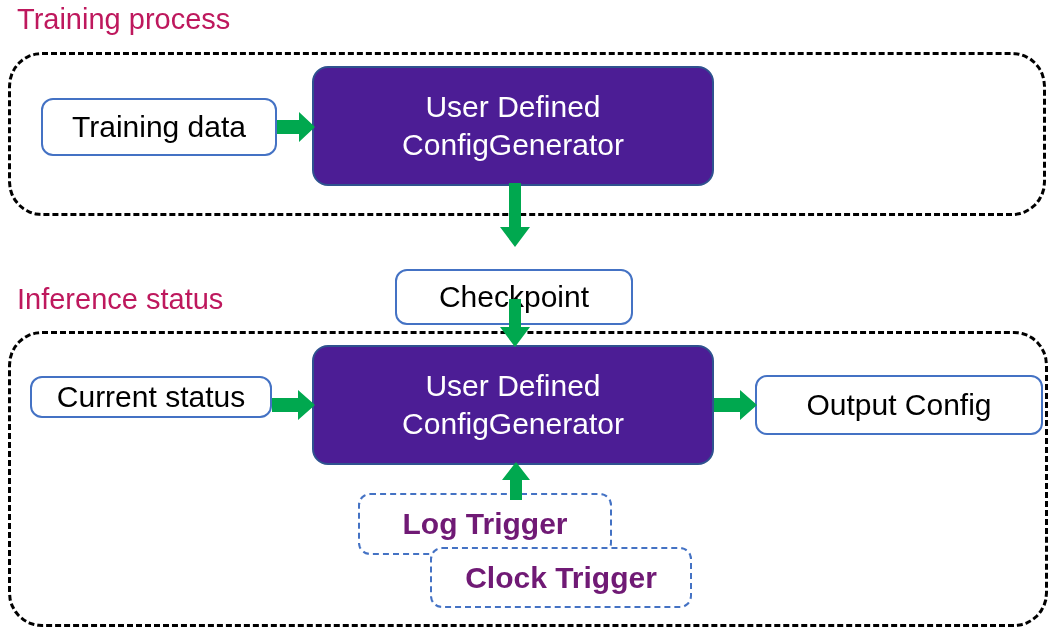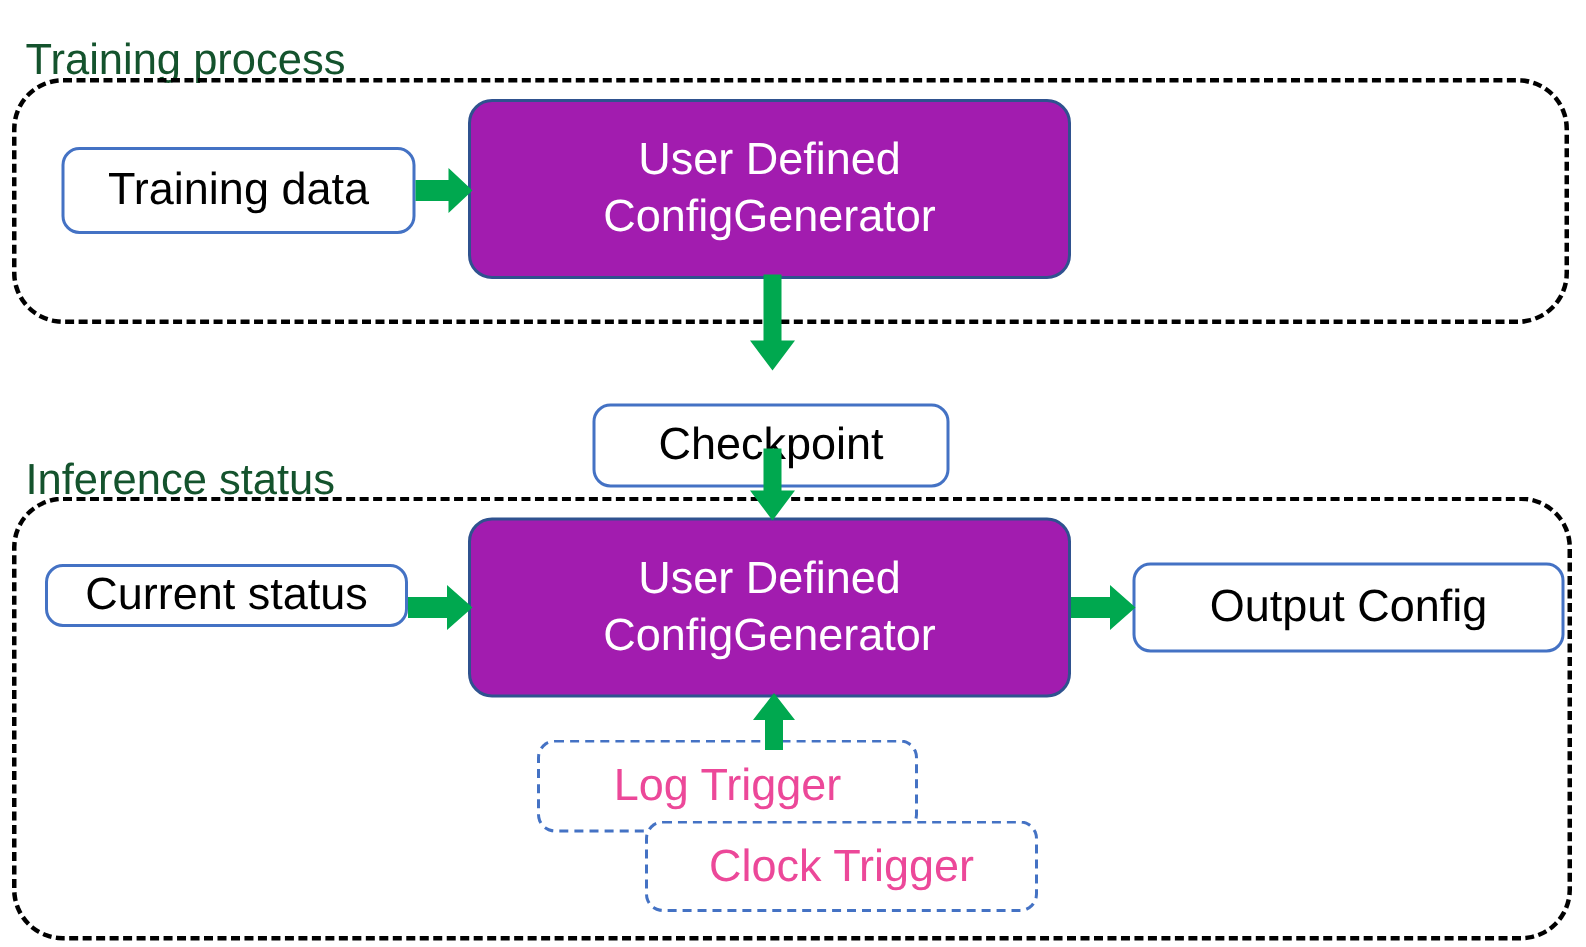--- a/index.html
+++ b/index.html
@@ -17,24 +17,23 @@
     height: 631px;
     background: #ffffff;
     overflow: hidden;
   }
 
   
   .section-title {
     position: absolute;
     font-size: 29px;
     line-height: 34px;
-    color: #14532d;
+    color: #be185d;
     white-space: nowrap;
     font-weight: 400;
-    margin-top: 21px;
   }
   #title-training  { left: 17px; top: 2px; }
   #title-inference { left: 17px; top: 282px; }
 
   
   .group-box {
     position: absolute;
     border: 3px dashed #000000;
     border-radius: 34px;
     background: transparent;
@@ -62,43 +61,44 @@
 
   
   .node-filled {
     position: absolute;
     box-sizing: border-box;
     display: flex;
     flex-direction: column;
     align-items: center;
     justify-content: center;
     text-align: center;
-    background: #a21caf;
+    background: #4c1d95;
     border: 2px solid #2F528F;
     border-radius: 16px;
     color: #ffffff;
     font-size: 30px;
     line-height: 38px;
   }
 
   
   .node-dashed {
     position: absolute;
     box-sizing: border-box;
     display: flex;
     align-items: center;
     justify-content: center;
     text-align: center;
     background: #ffffff;
     border: 2px dashed #4472C4;
     border-radius: 12px;
-    color: #ec4899;
+    color: #701a75;
     font-size: 30px;
     line-height: 34px;
     white-space: nowrap;
+    font-weight: bold;
   }
 
   
   #node-training-data   { left: 41px;  top: 98px;  width: 236px; height: 58px; }
   #node-train-cfggen    { left: 312px; top: 66px;  width: 402px; height: 120px; }
   #node-checkpoint      { left: 395px; top: 245px; width: 238px; height: 56px; margin-top: 24px; }
   #node-current-status  { left: 30px;  top: 376px; width: 242px; height: 42px; }
   #node-infer-cfggen    { left: 312px; top: 345px; width: 402px; height: 120px; }
   #node-output-config   { left: 755px; top: 375px; width: 288px; height: 60px; }
   #node-log-trigger     { left: 358px; top: 493px; width: 254px; height: 62px; z-index: 3; }

